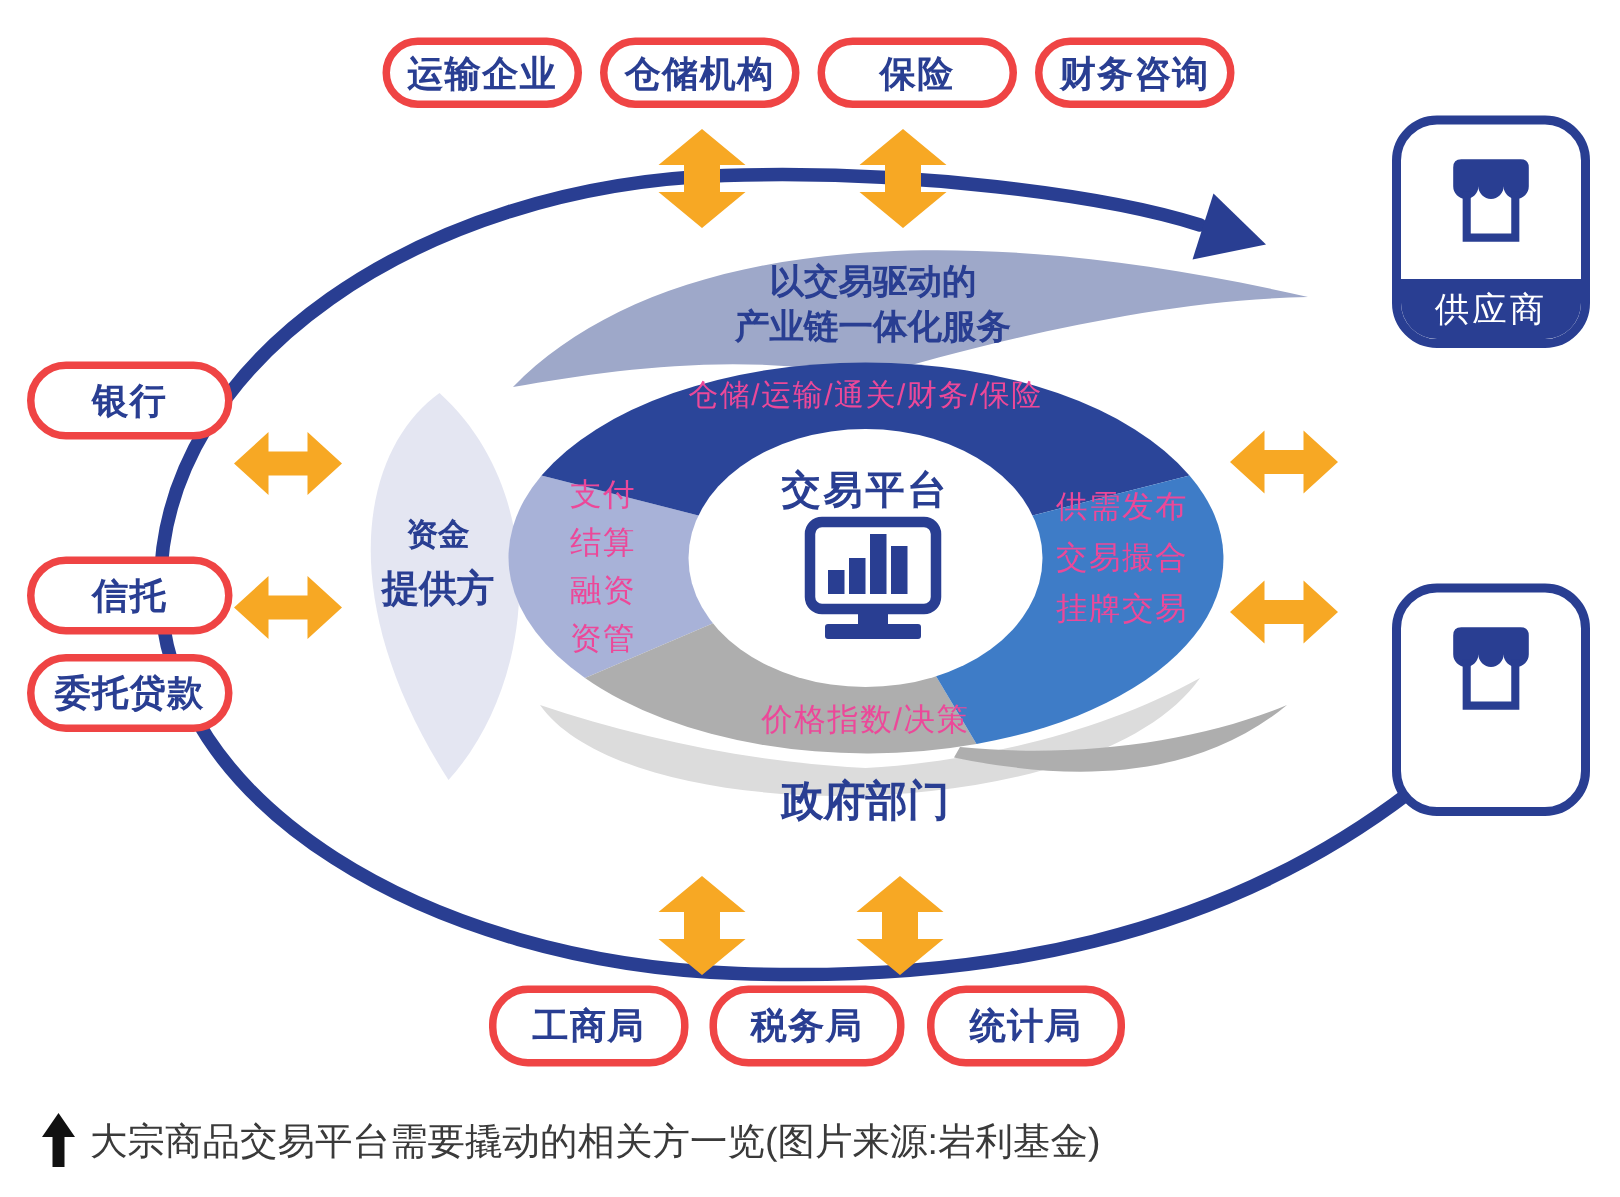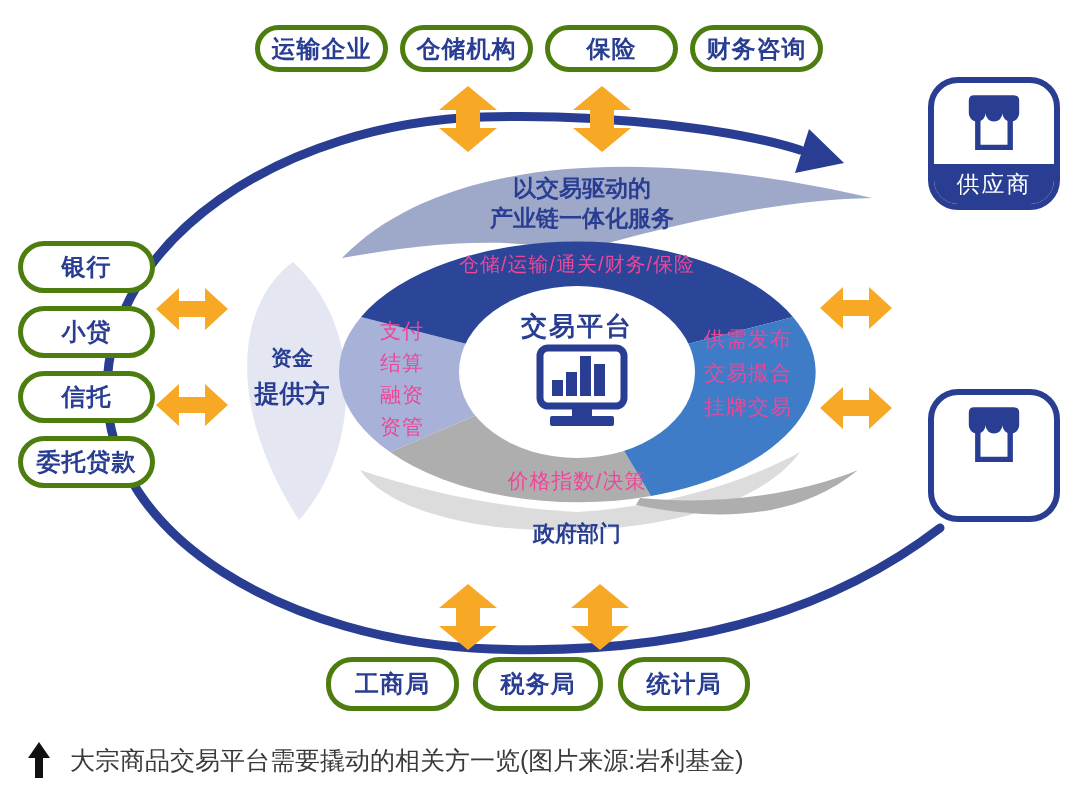--- a/index.html
+++ b/index.html
@@ -1,31 +1,31 @@
 <!DOCTYPE html>
 <html><head>
 <meta charset="utf-8">
 <style>
   html,body{margin:0;padding:0;background:#fff;}
   .stage{position:relative;width:1080px;height:798px;background:#fff;
          font-family:"Liberation Sans",sans-serif;overflow:hidden;}
   .bg{position:absolute;left:0;top:0;z-index:0;}
   .pill{position:absolute;z-index:3;display:flex;align-items:center;justify-content:center;
-        background:#fff;border:5px solid #4d7c0f;border-radius:26px;color:#293E92;
+        background:#fff;border:5px solid #ef4444;border-radius:26px;color:#293E92;
         font-size:24px;font-weight:600;letter-spacing:1px;box-sizing:border-box;white-space:nowrap;}
   .lab{position:absolute;z-index:2;transform:translate(-50%,-50%);white-space:nowrap;line-height:1;}
   .white-t{color:#ec4899;font-size:21px;font-weight:500;letter-spacing:1px;}
   .navy-t{color:#293E92;font-weight:600;}
-  .card{position:absolute;z-index:3;width:132px;height:133px;background:#fff;border:6px solid #293E92;
+  .card{position:absolute;z-index:3;width:132px;height:155px;background:#fff;border:6px solid #293E92;
         border-radius:30px;box-sizing:border-box;overflow:hidden;}
   .card .icon-area{position:absolute;top:0;left:0;right:0;bottom:40px;display:flex;
         align-items:center;justify-content:center;}
   .card .strip{position:absolute;left:0;right:0;bottom:0;height:40px;background:#293E92;color:#fff;
         display:flex;align-items:center;justify-content:center;font-size:23px;font-weight:500;letter-spacing:2px;}
-  .caption{position:absolute;z-index:3;left:28px;top:742px;display:flex;align-items:center;gap:20px;
+  .caption{position:absolute;z-index:3;left:28px;top:742px;display:flex;align-items:center;gap:10px;
         color:#3A3A3A;font-size:25px;font-weight:500;}
 </style>
 </head>
 <body>
 
 <div class="stage">
 
   <svg class="bg" width="1080" height="798" viewBox="0 0 1080 798">
 
     <path d="M 940 528 C 812 626 655 655 492 649 C 288 642 107 537 107 391 C 107 239 283 123 483 117 C 607 113 737 130 800 150" fill="none" stroke="#293E92" stroke-width="9" stroke-linecap="round"></path>
@@ -75,23 +75,20 @@
   <div class="pill" style="left:545px;top:25px;width:133px;height:47px">
       <span>保险</span>
     </div>
   <div class="pill" style="left:690px;top:25px;width:133px;height:47px">
       <span>财务咨询</span>
     </div>
 
   <div class="pill" style="left:18px;top:241px;width:137px;height:52px">
       <span>银行</span>
     </div>
-  <div class="pill" style="left:18px;top:306px;width:137px;height:52px">
-      <span>小贷</span>
-    </div>
   <div class="pill" style="left:18px;top:371px;width:137px;height:52px">
       <span>信托</span>
     </div>
   <div class="pill" style="left:18px;top:436px;width:137px;height:52px">
       <span>委托贷款</span>
     </div>
 
   <div class="pill" style="left:326px;top:657px;width:133px;height:54px">
       <span>工商局</span>
     </div>
@@ -129,21 +126,21 @@
   <div class="lab white-t" style="left:748px;top:372px">交易撮合</div>
   <div class="lab white-t" style="left:748px;top:406px">挂牌交易</div>
   <div class="lab white-t" style="left:577px;top:480px">价格指数/决策</div>
   <div class="lab white-t" style="left:402px;top:330px">支付</div>
   <div class="lab white-t" style="left:402px;top:362px">结算</div>
   <div class="lab white-t" style="left:402px;top:394px">融资</div>
   <div class="lab white-t" style="left:402px;top:426px">资管</div>
 
   <div class="lab navy-t" style="left:582px;top:188px;font-size:23px">以交易驱动的</div>
   <div class="lab navy-t" style="left:582px;top:218px;font-size:23px">产业链一体化服务</div>
-  <div class="lab navy-t" style="left:577px;top:534px;font-size:22px">政府部门</div>
+  <div class="lab navy-t" style="left:577px;top:534px;font-size:28px">政府部门</div>
 
   <div class="lab navy-t" style="left:292px;top:357px;font-size:21px">资金</div>
   <div class="lab navy-t" style="left:292px;top:393px;font-size:25px">提供方</div>
 
   <div class="caption">
     <svg width="22" height="36" viewBox="0 0 22 36">
       <polygon points="11,0 22,16 15,16 15,36 7,36 7,16 0,16" fill="#111111"></polygon>
     </svg>
     <span>大宗商品交易平台需要撬动的相关方一览(图片来源:岩利基金)</span>
   </div>

